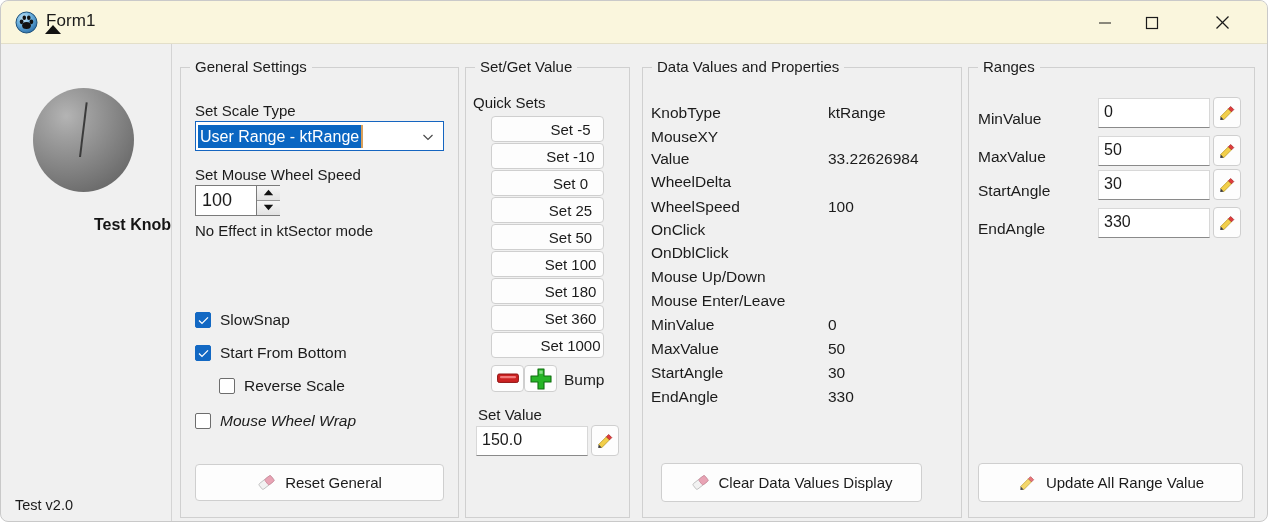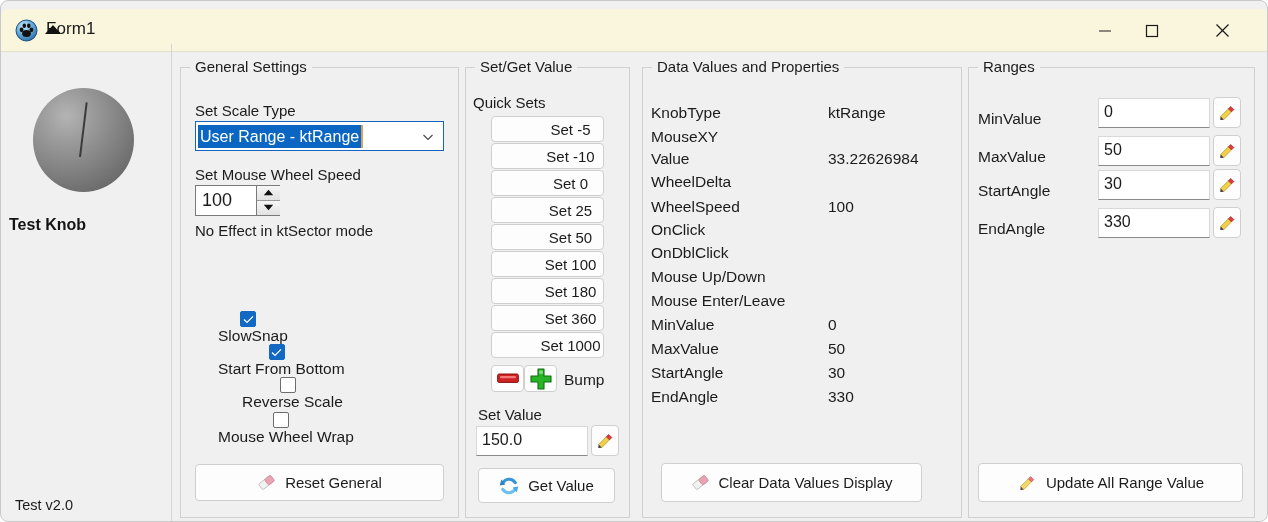--- a/index.html
+++ b/index.html
@@ -13,21 +13,21 @@
     position:relative;
     width:1268px; height:522px;
     background:#f0f0f0;
     border:1px solid #c9c9c9;
     border-radius:8px;
     overflow:hidden;
   }
 
   
   #titlebar {
-    position:absolute; left:0; top:8px; width:1268px; height:43px;
+    position:absolute; left:0; top:0; width:1268px; height:43px;
     background:#faf6dd;
     border-bottom:1px solid #e3dfc9;
     border-radius:8px 8px 0 0;
   }
   #app-icon {
     position:absolute; left:14px; top:10px; width:23px; height:23px;
   }
   #title-text {
     position:absolute; left:45px; top:10px;
     font-size:17px; color:#1b1b1b; letter-spacing:.1px;
@@ -51,22 +51,22 @@
     background:radial-gradient(circle at 33% 27%, #b4b4b4 0%, #a0a0a0 20%, #878787 48%, #6e6e6e 76%, #5a5a5a 100%);
   }
   #knob-pointer {
     position:absolute; left:46px; top:14px;
     width:2px; height:55px;
     background:#3b3b3b;
     transform:rotate(7deg);
     transform-origin:50% 100%;
   }
   #knob-label {
-    position:absolute; left:8px; top:215px; width:170px;
-    text-align:left; font-size:16px; font-weight:bold; color:#141414;
+    position:absolute; left:0; top:215px; width:170px;
+    text-align:right; font-size:16px; font-weight:bold; color:#141414;
   }
   #version-label {
     position:absolute; left:14px; top:496px;
     font-size:14.5px; color:#1b1b1b;
   }
 
   
   .group {
     position:absolute;
     border:1px solid #d0d0d0;
@@ -125,21 +125,21 @@
   .spin-b.dn { top:14.5px; }
   #spin-caret {
     position:absolute; left:44px; top:24px;
     width:0; height:0;
     border-left:8px solid transparent;
     border-right:8px solid transparent;
     border-bottom:9px solid #111;
   }
 
   
-  .cb-row { position:absolute; left:208px; display:flex; align-items:center;flex-direction:column; }
+  .cb-row { position:absolute; left:194px; display:flex; align-items:center; }
   .cb-box {
     width:16px; height:16px; border-radius:2px;
     border:1px solid #6d6d6d; background:#ffffff;
     display:flex; align-items:center; justify-content:center;
     flex:0 0 auto;
   }
   .cb-box.on { background:#1268c3; border-color:#1268c3; }
   .cb-text { margin-left:9px; font-size:15.5px; color:#1b1b1b; white-space:nowrap; }
 
   
@@ -298,21 +298,21 @@
       <svg width="11" height="9" viewBox="0 0 11 9">
         <polyline points="1,4.6 4,7.4 10,1.4" fill="none" stroke="#fff" stroke-width="1.3"></polyline>
       </svg>
     </div>
     <span class="cb-text">Start From Bottom</span>
   </div>
   <div class="cb-row" style="top:376px;padding-left:24px;">
     <div class="cb-box"></div>
     <span class="cb-text">Reverse Scale</span>
   </div>
-  <div class="cb-row" style="top:411px;">
+  <div class="cb-row" style="top:411px;font-style:italic;">
     <div class="cb-box"></div>
     <span class="cb-text">Mouse Wheel Wrap</span>
   </div>
 
   <div class="btn" id="btn-reset-general">
     <span class="bico">
       <svg width="19" height="17" viewBox="0 0 19 17">
         <g transform="rotate(-38 9.5 8.5)">
           <rect x="2" y="5" width="15" height="7" rx="1.4" fill="#f2f2f2" stroke="#b9b9b9" stroke-width="0.8"></rect>
           <rect x="9.5" y="5" width="7.5" height="7" rx="1.4" fill="#e8a3b4" stroke="#cf8c9d" stroke-width="0.8"></rect>
@@ -358,31 +358,20 @@
   <div class="icobtn" id="pencil-setvalue">
     <svg width="20" height="20" viewBox="0 0 20 20">
       <g transform="rotate(-45 10 10)">
         <rect x="3" y="8" width="11" height="4.4" fill="#f2cf4a" stroke="#b79620" stroke-width="0.7"></rect>
         <rect x="14" y="8" width="3.2" height="4.4" fill="#e03b3b" stroke="#a32424" stroke-width="0.7"></rect>
         <polygon points="3,8 3,12.4 0.2,10.2" fill="#3a3a3a"></polygon>
       </g>
     </svg>
   </div>
 
-  <div class="btn" id="btn-getvalue">
-    <span class="bico">
-      <svg width="20" height="20" viewBox="0 0 20 20">
-        <path d="M16.2 6.6A7.2 7.2 0 0 0 3.6 7.4" fill="none" stroke="#3a95d6" stroke-width="3.2" stroke-linecap="round"></path>
-        <polygon points="2.2,3.4 6.4,8.6 0.8,9.4" fill="#2f83c2"></polygon>
-        <path d="M3.8 13.4A7.2 7.2 0 0 0 16.4 12.6" fill="none" stroke="#6fc0ee" stroke-width="3.2" stroke-linecap="round"></path>
-        <polygon points="17.8,16.6 13.6,11.4 19.2,10.6" fill="#4aa9e0"></polygon>
-      </svg>
-    </span>
-    <span class="btxt">Get Value</span>
-  </div>
 
   <div class="group" id="grp-data">
     <div class="g-title">Data Values and Properties</div>
   </div>
 
   <div class="dv-key" style="top:103px;">KnobType</div>
   <div class="dv-val" style="top:103px;">ktRange</div>
   <div class="dv-key" style="top:127px;">MouseXY</div>
   <div class="dv-val" style="top:127px;"></div>
   <div class="dv-key" style="top:149px;">Value</div>

